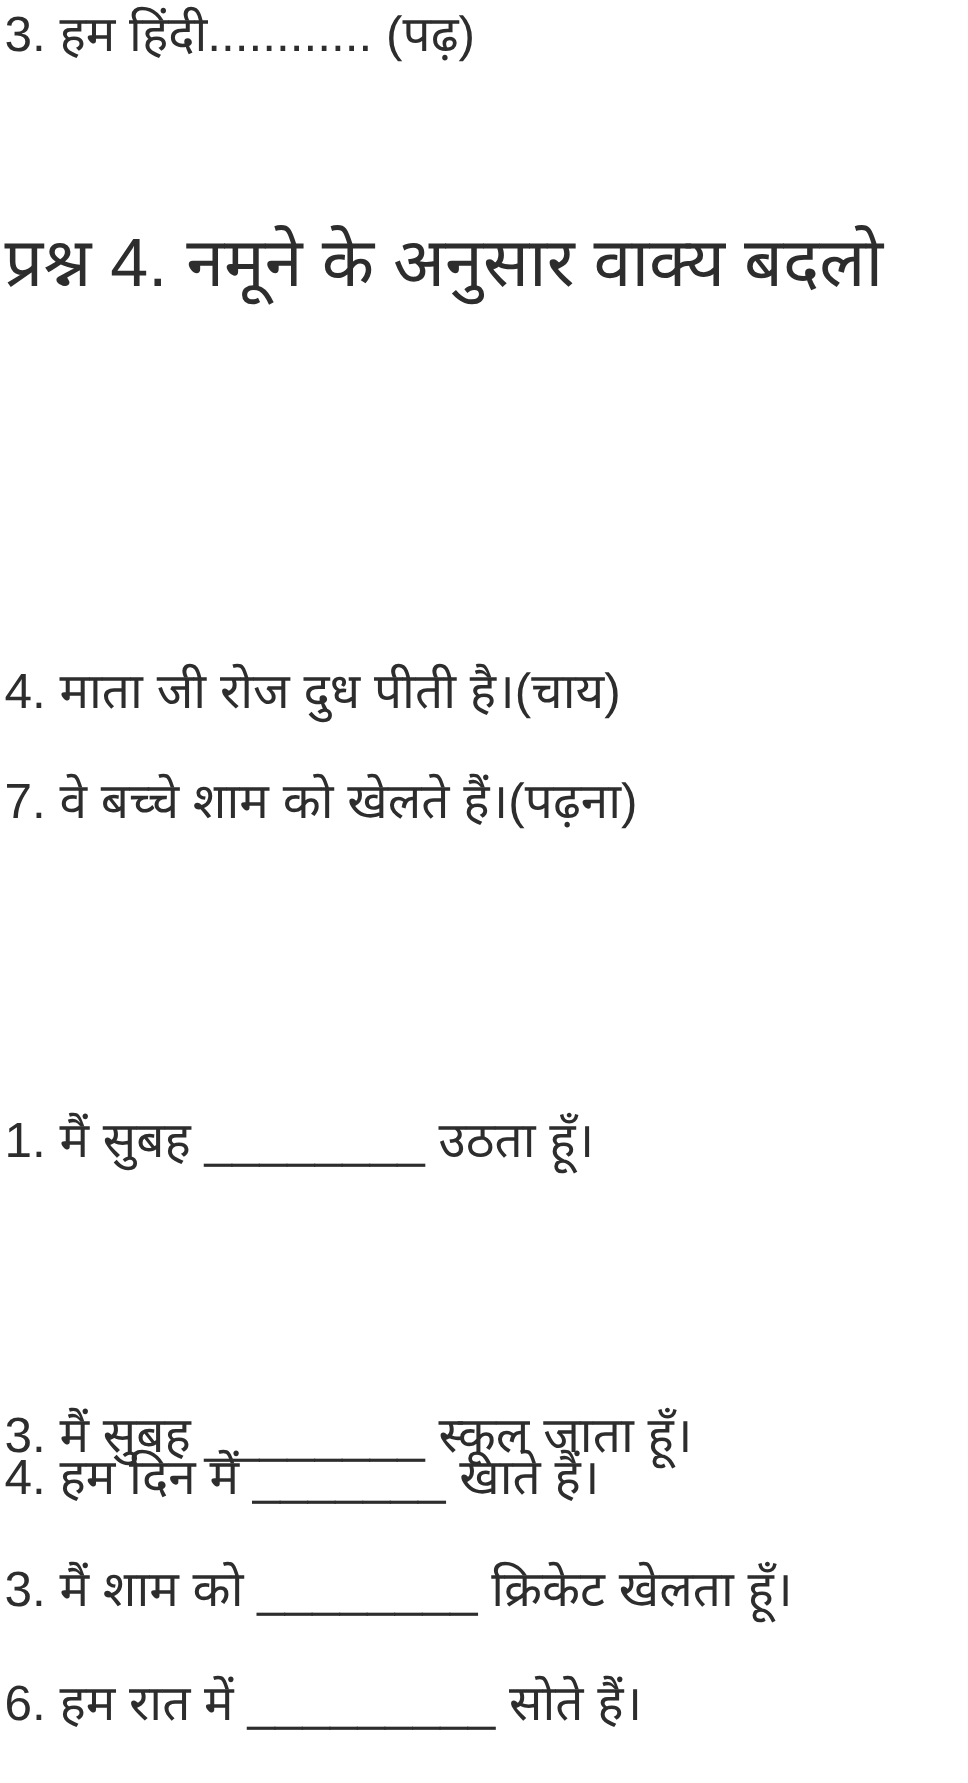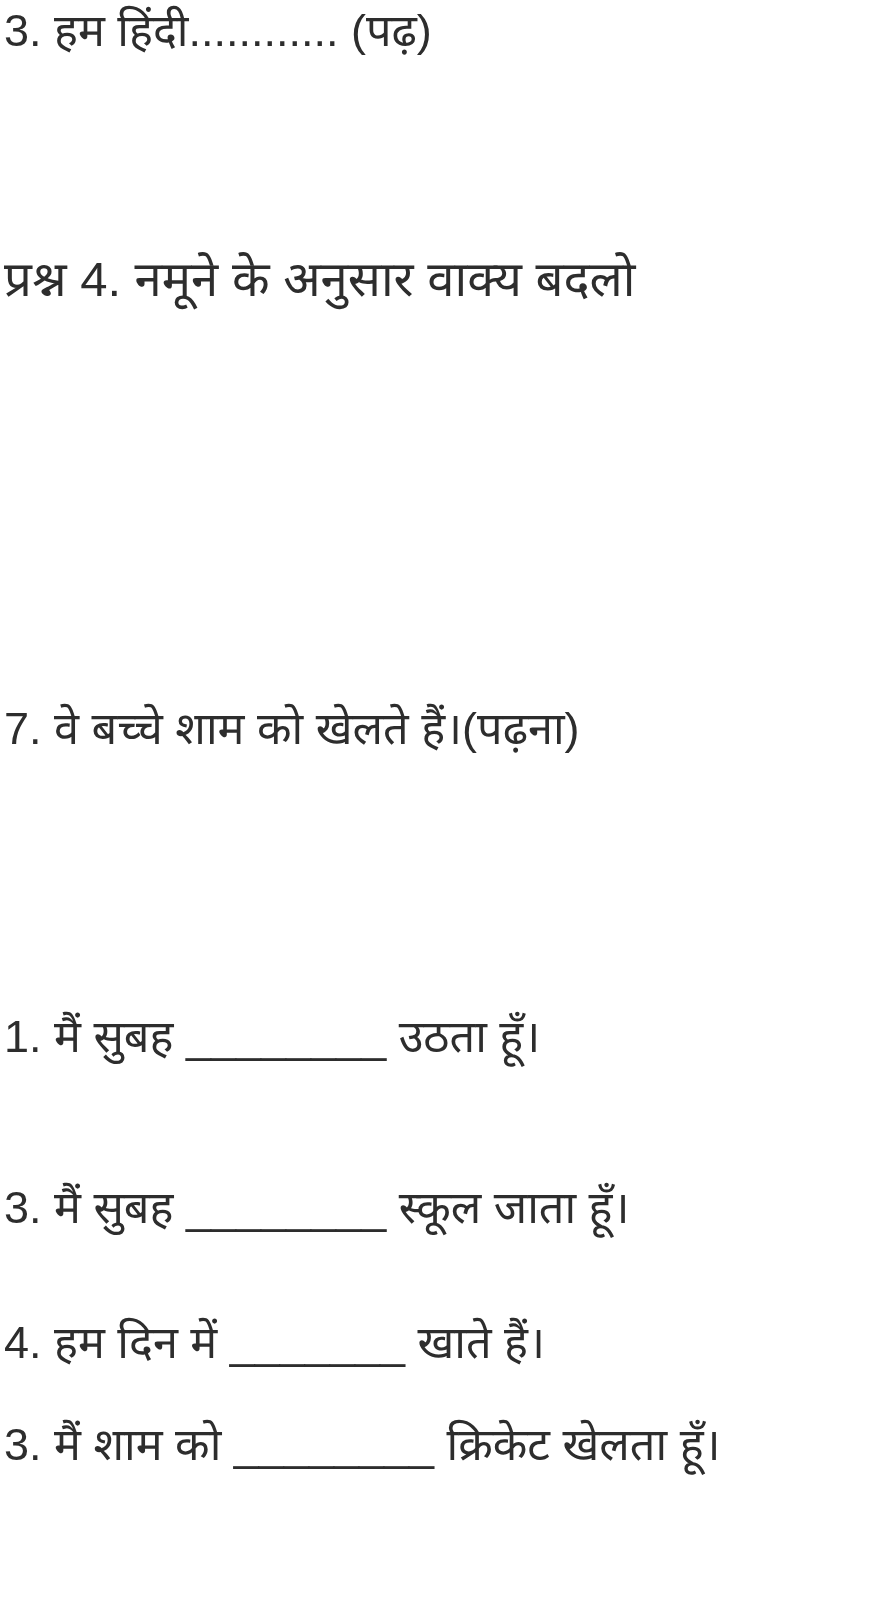--- a/index.html
+++ b/index.html
@@ -19,43 +19,44 @@
   .line {
     position: absolute;
     left: 4px;
     white-space: nowrap;
     font-size: 45px;
     line-height: 1.3;
     color: #2d2d2d;
     letter-spacing: 0px;
   }
   .heading {
-    font-size: 49px;
-    margin-top: 48px;
+    font-size: 62px;
   }
 </style>
 </head>
 <body>
 
 <div class="page">
 
   <div class="line" style="top:2px">3. हम हिंदी............ (पढ़)</div>
 
   <div class="line heading" style="top:200px">प्रश्न 4. नमूने के अनुसार वाक्य बदलो</div>
 
 
 
 
+  <div class="line" style="top:600px">4. माता जी रोज दुध पीती है।(चाय)</div>
 
   <div class="line" style="top:700px">7. वे बच्चे शाम को खेलते हैं।(पढ़ना)</div>
 
 
   <div class="line" style="top:1008px">1. मैं सुबह ________ उठता हूँ।</div>
 
 
-  <div class="line" style="top:1179px">3. मैं सुबह ________ स्कूल जाता हूँ।</div>
+  <div class="line" style="top:1276px">3. मैं सुबह ________ स्कूल जाता हूँ।</div>
 
   <div class="line" style="top:1314px">4. हम दिन में _______ खाते हैं।</div>
 
   <div class="line" style="top:1416px">3. मैं शाम को ________ क्रिकेट खेलता हूँ।</div>
 
+  <div class="line" style="top:1520px">6. हम रात में _________ सोते हैं।</div>
 
 </div>
 
 </body></html>

